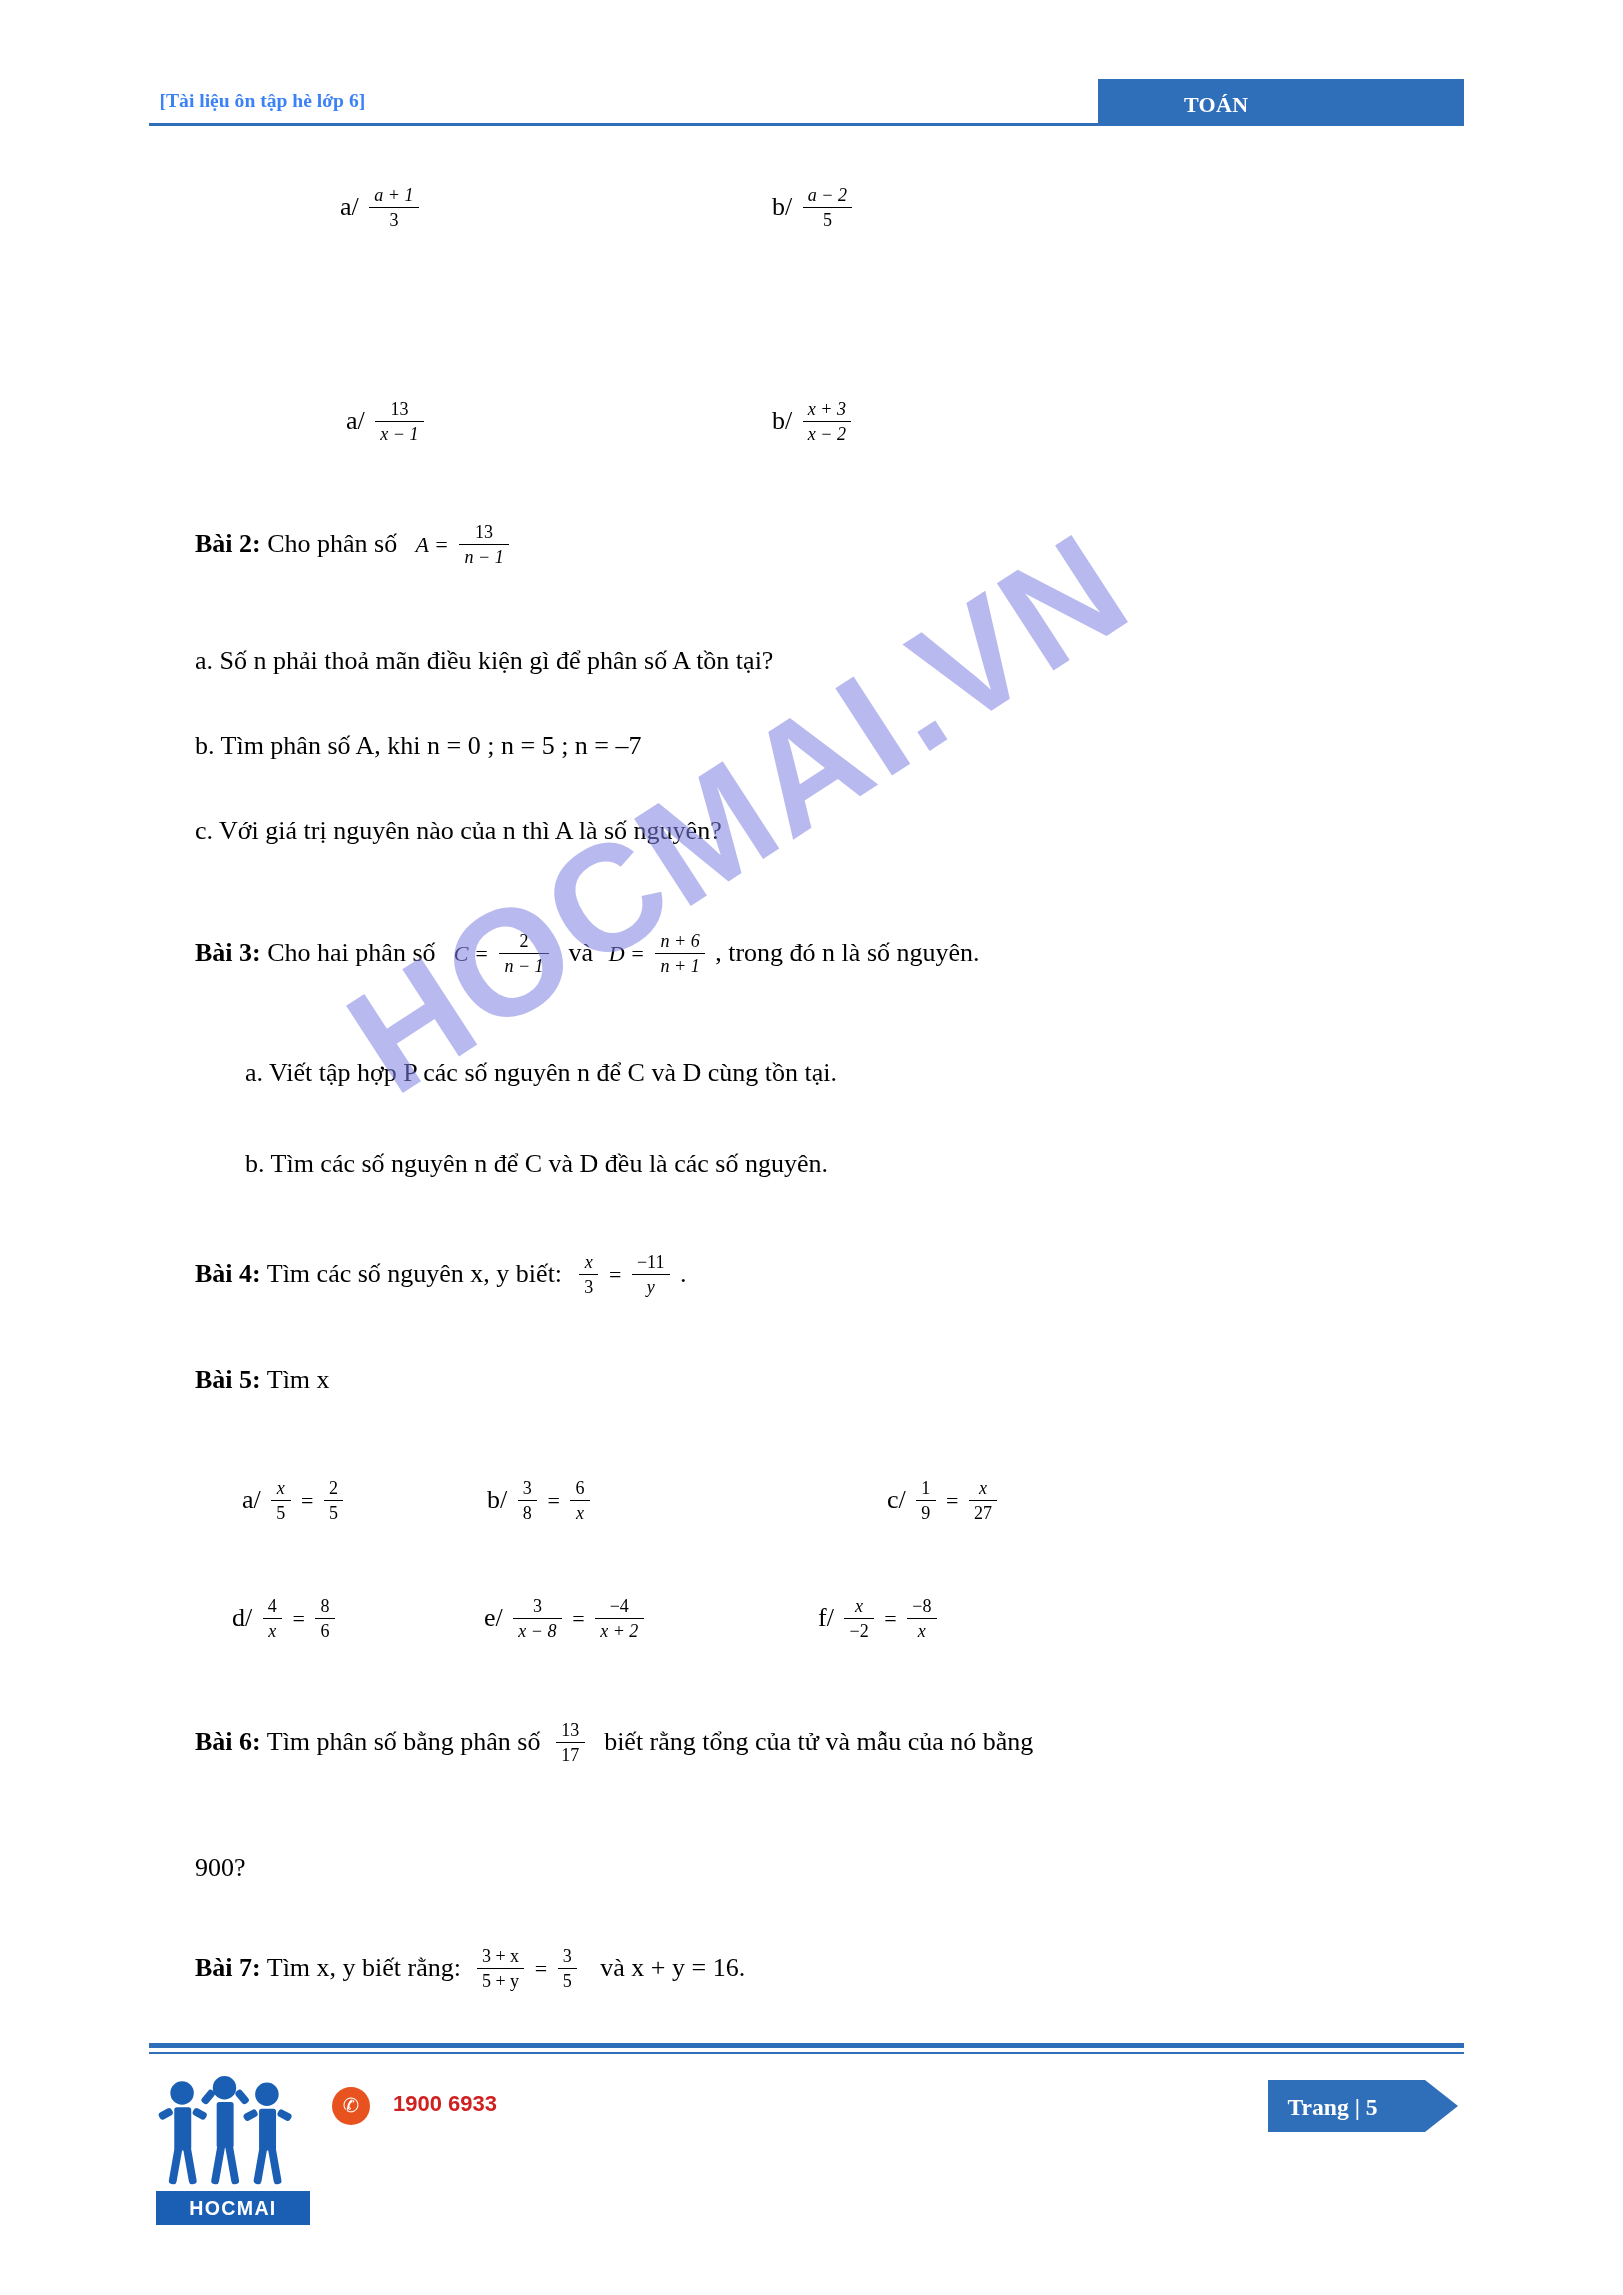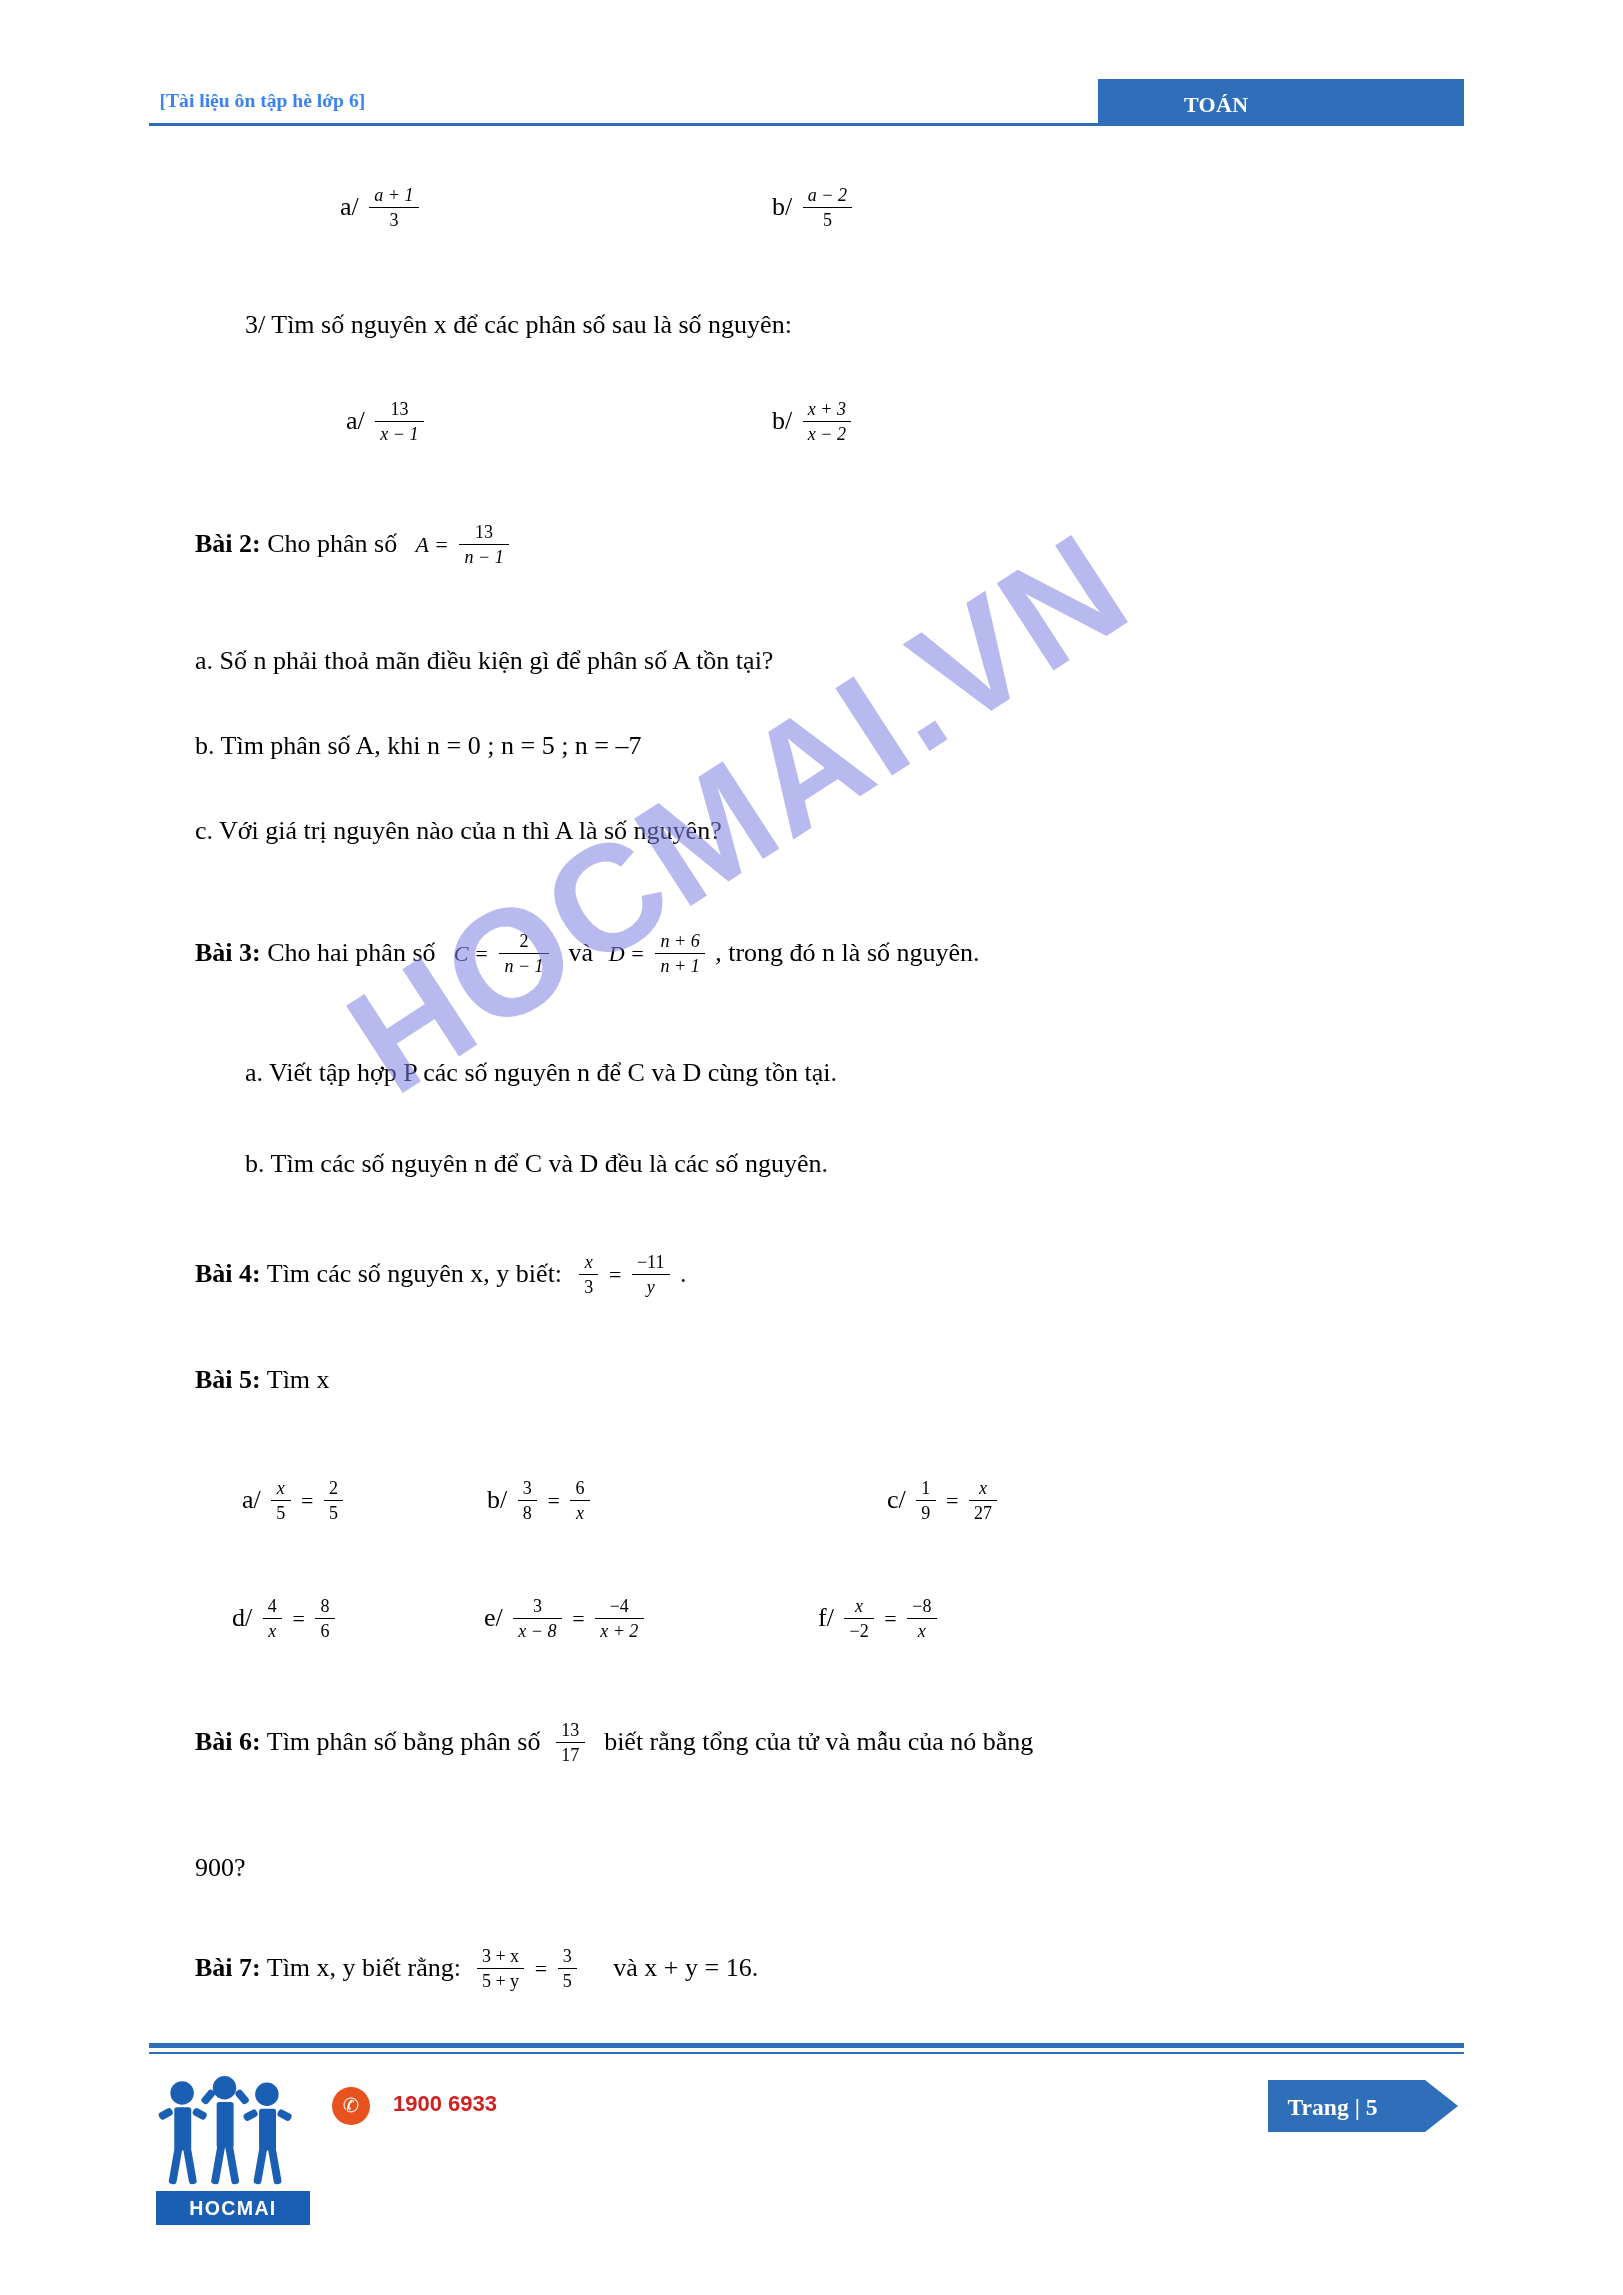--- a/index.html
+++ b/index.html
@@ -256,21 +256,20 @@
       </span>
     </div>
     <div class="line" style="left:772px; top:186px;">
       <span>b/</span>
       <span class="frac mathsmall">
         <span class="num it">a − 2</span>
         <span class="den">5</span>
       </span>
     </div>
 
-    <div class="line" style="left:245px; top:309px;">3/ Tìm số nguyên x để các phân số sau là số nguyên:</div>
 
     <div class="line" style="left:346px; top:400px;">
       <span>a/</span>
       <span class="frac mathsmall">
         <span class="num">13</span>
         <span class="den it">x − 1</span>
       </span>
     </div>
     <div class="line" style="left:772px; top:400px;">
       <span>b/</span>
@@ -426,21 +425,21 @@
       <span>Tìm x, y biết rằng:</span>
       <span class="frac" style="font-size:22px; margin-left:9.2px;">
         <span class="num">3 + x</span>
         <span class="den">5 + y</span>
       </span>
       <span class="mathsmall">=</span>
       <span class="frac mathsmall">
         <span class="num">3</span>
         <span class="den">5</span>
       </span>
-      <span style="margin-left:26px;">và  x  +  y  =  16.</span>
+      <span style="margin-left:13px;">và  x  +  y  =  16.</span>
     </div>
 
   </div>
 
   <div class="watermark">
     <span>HOCMAI.VN</span>
   </div>
 
   <div class="footer-rule1"></div>
   <div class="footer-rule2"></div>

